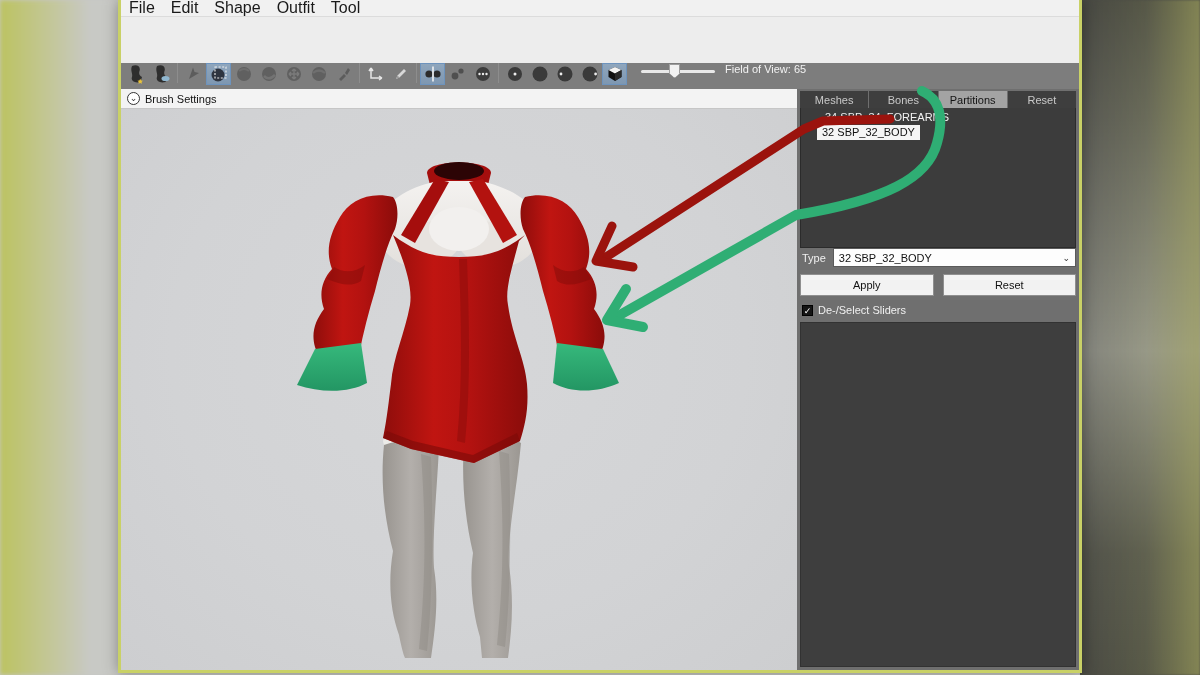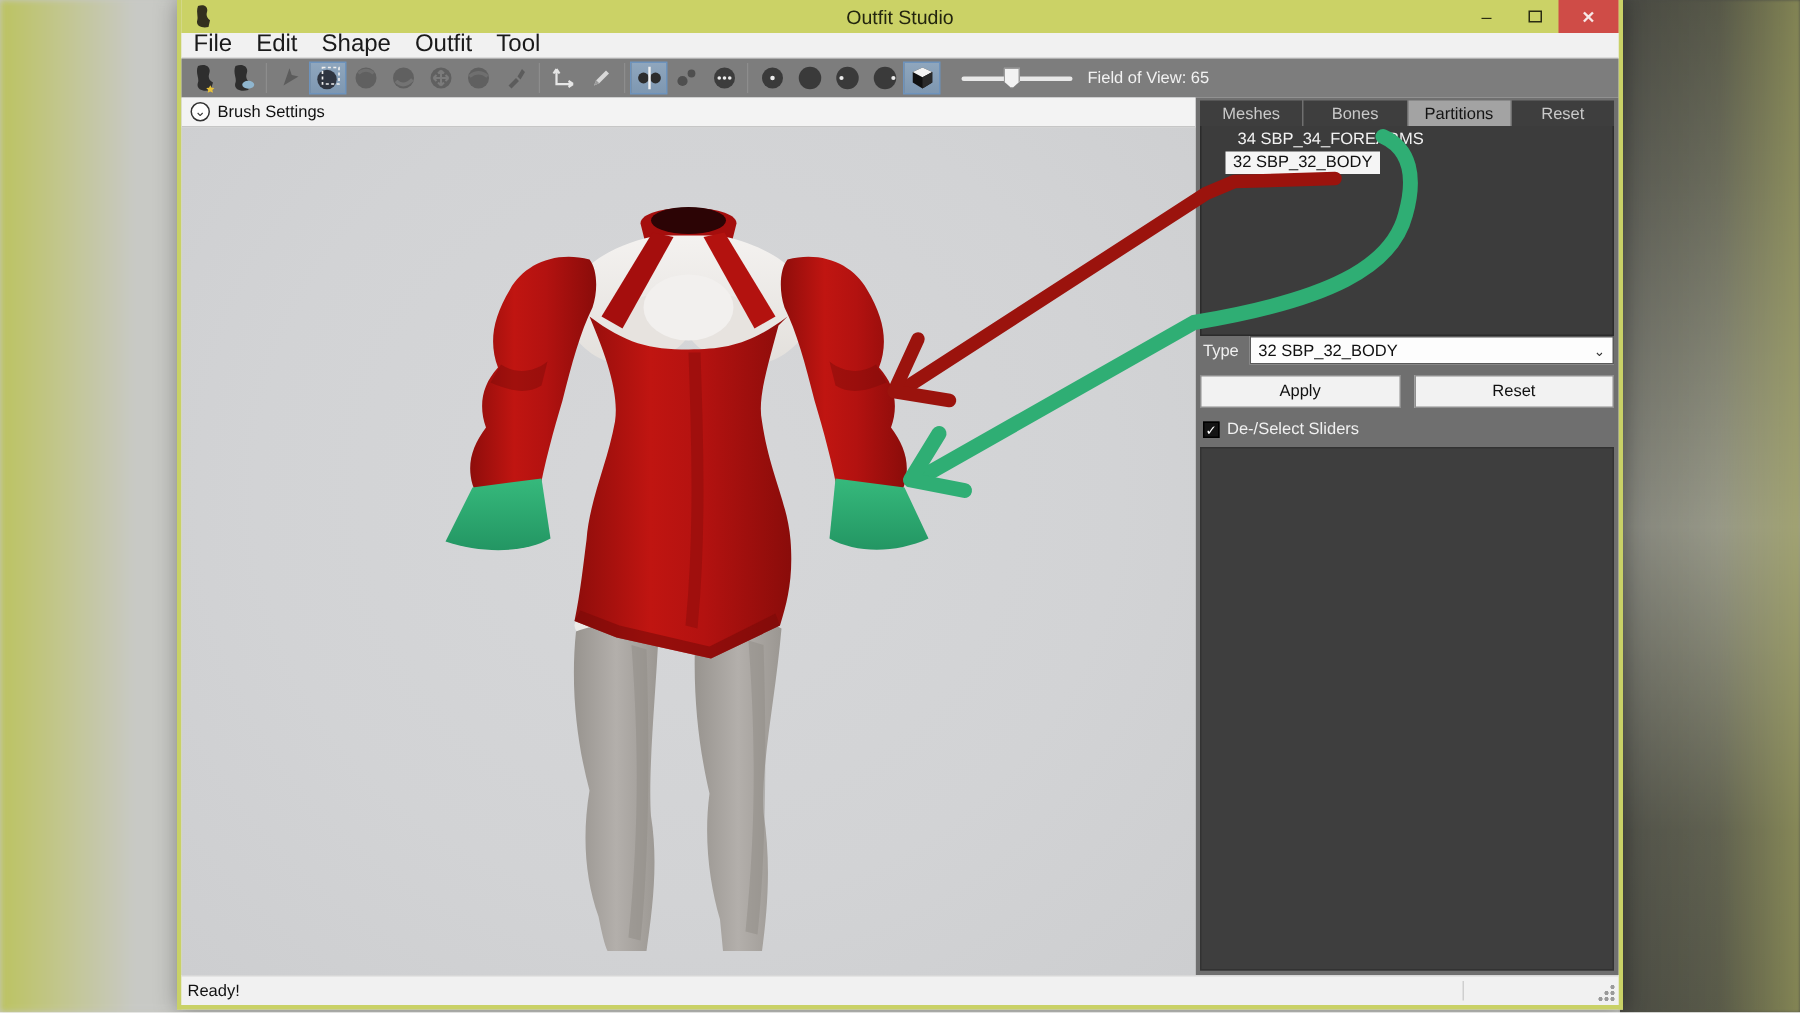--- a/index.html
+++ b/index.html
@@ -25,21 +25,21 @@
   .titlebar-icon { width:14px; height:16px; margin-left:7px; }
   .title-text { position:absolute; left:0; right:0; text-align:center; font-size:13px; color:#23250f; }
   .win-controls { margin-left:auto; display:flex; align-items:stretch; height:100%; position:relative; z-index:2; }
   .win-btn { width:32px; display:flex; align-items:center; justify-content:center; font-size:12px; color:#2a2c12; cursor:default; }
   .win-btn.max-box span { display:block; width:9px; height:8px; border:1px solid #2a2c12; }
   .win-btn.close { width:40px; background:#cf4c47; color:#f7e8e7; font-size:11px; font-weight:bold; }
 
   .menubar { height:17px; background:#f1f1f1; border-bottom:1px solid #dcdcdc; display:flex; align-items:center; gap:0; flex:0 0 auto; }
   .menu-item { font-size:16px; color:#1a1a1a; padding:0 8px; }
 
-  .toolbar { height:26px; background:#7d7d7d; display:flex; align-items:center; padding:0 3px; flex:0 0 auto; }
+  .toolbar { height:26px; background:#7d7d7d; display:flex; padding:0 3px; flex:0 0 auto;margin-top:46px; }
   .tsep { width:1px; height:20px; background:#6a6a6a; border-right:1px solid #8d8d8d; margin:0 3px; }
   .tbtn { width:25px; height:22px; display:flex; align-items:center; justify-content:center; border:1px solid transparent; }
   .tbtn.active { border:1px solid #6d93bd; background:linear-gradient(180deg,#8fa6bd,#7e97b1); }
   .tbtn svg { display:block; }
   .fov-slider { width:74px; height:16px; position:relative; margin:0 10px 0 14px; }
   .fov-track { position:absolute; left:0; right:0; top:7px; height:3px; background:#e8e8e8; border-radius:2px; }
   .fov-thumb { position:absolute; left:38%; top:1px; width:11px; height:14px; background:#f2f2f2; border:1px solid #9c9c9c;
     clip-path:polygon(0 0,100% 0,100% 65%,50% 100%,0 65%); }
   .fov-label { font-size:11px; color:#f2f2f2; white-space:nowrap; }
 
@@ -91,33 +91,20 @@
 </style>
 </head>
 <body>
 
 <div class="stage">
   <div class="bg-left"></div>
   <div class="bg-right"></div>
 
   <div class="window">
 
-    <div class="titlebar">
-      <svg class="titlebar-icon" viewBox="0 0 14 16">
-        <path d="M4,1 C8,-0.5 11,1.5 10,5 C9.3,7.5 10,9 12,10.5 L11,15 C6,16 2.5,14 3.5,10.5 C4.3,7.8 2.5,5 4,1 Z" fill="#33301e"></path>
-      </svg>
-      <div class="title-text">Outfit Studio</div>
-      <div class="win-controls">
-        <div class="win-btn">–</div>
-        <div class="win-btn max-box">
-            <span></span>
-          </div>
-        <div class="win-btn close">✕</div>
-      </div>
-    </div>
 
     <div class="menubar">
       <div class="menu-item">File</div>
       <div class="menu-item">Edit</div>
       <div class="menu-item">Shape</div>
       <div class="menu-item">Outfit</div>
       <div class="menu-item">Tool</div>
     </div>
 
     <div class="toolbar">
@@ -336,25 +323,20 @@
           <div class="pbtn">Reset</div>
         </div>
         <div class="chk-row">
           <div class="chk">✓</div>
           <div class="chk-label">De-/Select Sliders</div>
         </div>
         <div class="sliders-area"></div>
       </div>
     </div>
 
-    <div class="statusbar">
-      <div class="status-text">Ready!</div>
-      <div class="status-sep"></div>
-      <div class="grip"></div>
-    </div>
   </div>
 
   <svg class="arrows-overlay" viewBox="0 0 1200 675">
     <g>
       <path d="M890,119 L823,121 L804,129 L603,259" fill="none" stroke-width="9" stroke-linecap="round" stroke-linejoin="round" stroke="#9b130d"></path>
       <path d="M612,226 L596,261 L633,267" fill="none" stroke-width="9" stroke-linecap="round" stroke-linejoin="round" stroke="#9b130d"></path>
     </g>
     <g>
       <path d="M922,91 C940,99 944,118 937,143 C928,178 886,200 796,215 L618,316" fill="none" stroke-width="10" stroke-linecap="round" stroke-linejoin="round" stroke="#2fae74"></path>
       <path d="M626,289 L607,320 L643,327" fill="none" stroke-width="10" stroke-linecap="round" stroke-linejoin="round" stroke="#2fae74"></path>

